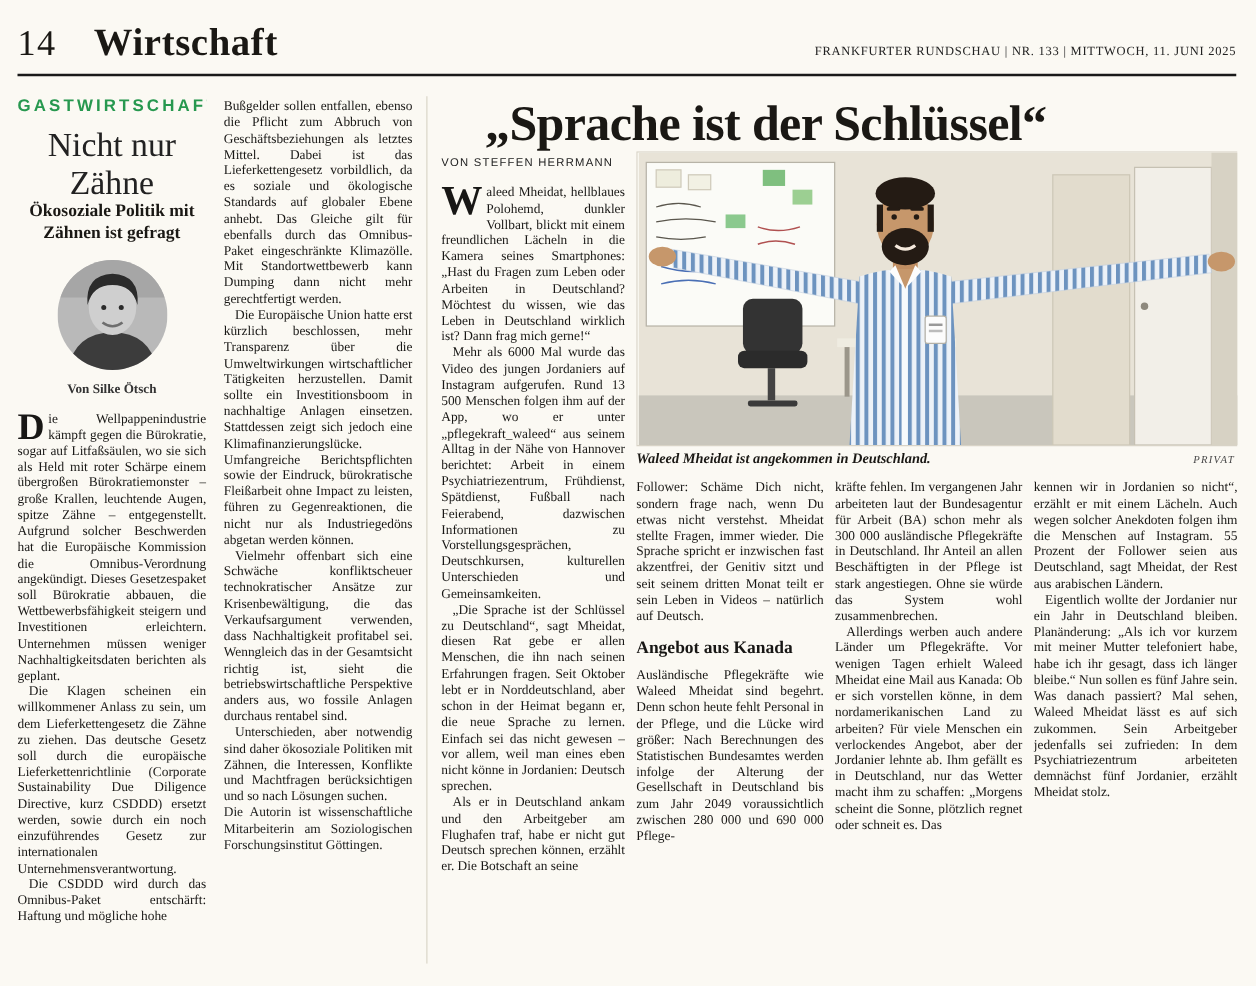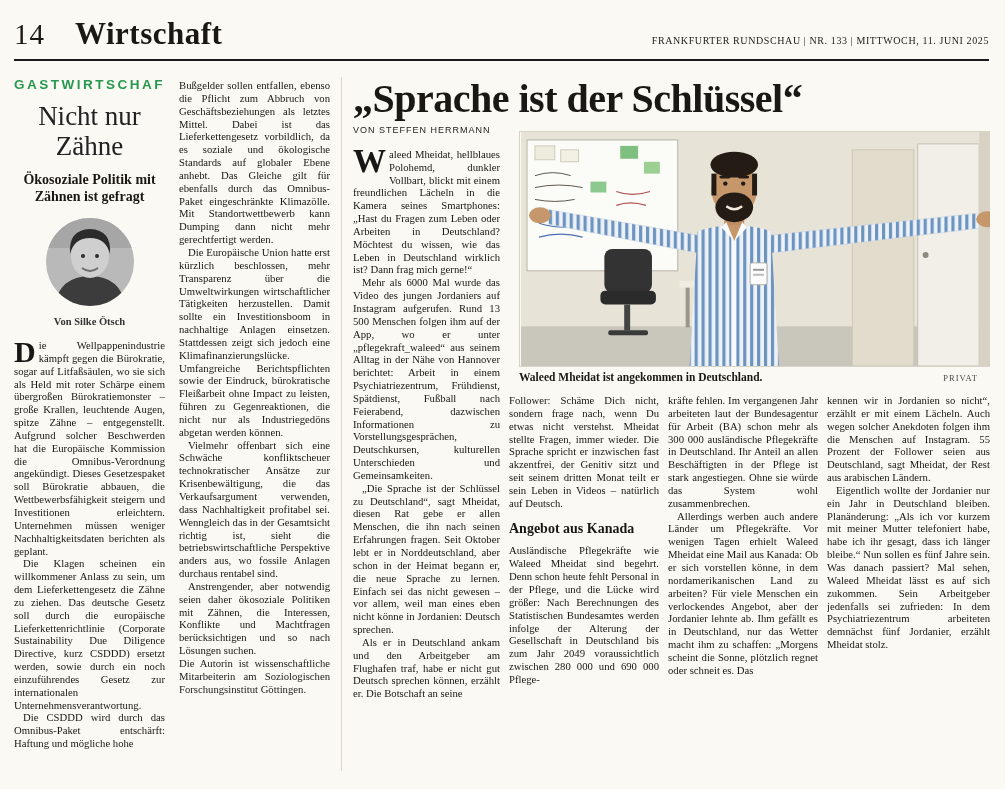--- a/index.html
+++ b/index.html
@@ -18,40 +18,40 @@
   .content { display:flex; padding:16px 15px 0 14px; gap:11px; height:710px; overflow:hidden; }
   .v-rule { width:1px; background:#dcd7ca; }
 
   
   .oped { width:316px; display:flex; gap:14px; overflow:hidden; }
   .oped-col { width:151px; overflow:hidden; }
   .kicker { font-family:"Liberation Sans", sans-serif; font-weight:700; font-size:13.5px;
             letter-spacing:2.5px; color:#27984f; text-align:center; }
   .oped-title { font-size:27px; font-weight:400; text-align:center; line-height:30px;
                 margin-top:9px; color:#222; }
-  .oped-subtitle { font-size:14px; font-weight:700; text-align:center; line-height:17px; margin-top:10px; }
+  .oped-subtitle { font-size:14px; font-weight:700; text-align:center; line-height:17px; }
   .avatar-wrap { display:flex; justify-content:center; margin:13px 0 10px; }
   .oped-byline { text-align:center; font-size:10.5px; font-weight:700; color:#333; margin-bottom:12px; }
 
   .body-text { font-size:10.7px; line-height:12.85px; text-align:justify; color:#181715; }
   .body-text p { margin:0; }
   .body-text p.ind { text-indent:9px; }
   .dropcap { float:left; font-weight:700; font-size:30px; line-height:24px; padding:1px 3px 0 0; }
   .author-note { font-size:10.7px; line-height:13px; margin-top:14px; color:#222; }
 
   
   .article { flex:1; overflow:hidden; }
-  .article-title { font-size:40px; font-weight:700; letter-spacing:-.5px; line-height:44px; }
+  .article-title { font-size:40px; font-weight:700; letter-spacing:-.5px; line-height:44px;margin-left:35px; }
   .article-subtitle { font-size:16.5px; margin:8px 0 14px; color:#111; }
   .article-grid { display:flex; gap:9px; }
   .a-col1 { width:147px; overflow:hidden; height:608px; }
   .a-byline { font-family:"Liberation Sans", sans-serif; font-size:9px; letter-spacing:1px;
               color:#222; margin:3px 0 11px; }
   .a-right { flex:1; overflow:hidden; }
-  figure { margin:10px; }
+  figure { margin:0;font-style:italic; }
   .photo-svg { display:block; border:1px solid #d8d3c6; }
   .caption-row { display:flex; align-items:baseline; justify-content:space-between; padding:4px 2px 0 0; margin-bottom:11px; }
   .photo-caption { font-size:11.5px; font-weight:700; }
   .photo-credit { font-size:8.5px; letter-spacing:1px; color:#4a4a4a; }
   .a-cols { display:flex; gap:9px; }
   .a-col2,.a-col3 { width:150px; overflow:hidden; height:330px; }
   .a-col4 { flex:1; overflow:hidden; height:330px; }
   .crosshead { font-size:14px; font-weight:700; margin:13px 0 9px; text-align:left; text-indent:0; }
   .gap-top { margin-top:13px; }
 </style>
@@ -97,21 +97,21 @@
       <div class="body-text">
         <p><span class="dropcap">D</span><span>ie Wellpappenindustrie kämpft gegen die Bürokratie, sogar auf Litfaßsäulen, wo sie sich als Held mit roter Schärpe einem übergroßen Bürokratiemonster – große Krallen, leuchtende Augen, spitze Zähne – entgegenstellt. Aufgrund solcher Beschwerden hat die Europäische Kommission die Omnibus-Verordnung angekündigt. Dieses Gesetzespaket soll Bürokratie abbauen, die Wettbewerbsfähigkeit steigern und Investitionen erleichtern. Unternehmen müssen weniger Nachhaltigkeitsdaten berichten als geplant.</span></p>
         <p class="ind">Die Klagen scheinen ein willkommener Anlass zu sein, um dem Lieferkettengesetz die Zähne zu ziehen. Das deutsche Gesetz soll durch die europäische Lieferkettenrichtlinie (Corporate Sustainability Due Diligence Directive, kurz CSDDD) ersetzt werden, sowie durch ein noch einzuführendes Gesetz zur internationalen Unternehmensverantwortung.</p>
         <p class="ind">Die CSDDD wird durch das Omnibus-Paket entschärft: Haftung und mögliche hohe</p>
       </div>
     </div>
     <div class="oped-col body-text" style="padding-top:2px;">
       <p>Bußgelder sollen entfallen, ebenso die Pflicht zum Abbruch von Geschäftsbeziehungen als letztes Mittel. Dabei ist das Lieferkettengesetz vorbildlich, da es soziale und ökologische Standards auf globaler Ebene anhebt. Das Gleiche gilt für ebenfalls durch das Omnibus-Paket eingeschränkte Klimazölle. Mit Standortwettbewerb kann Dumping dann nicht mehr gerechtfertigt werden.</p>
       <p class="ind">Die Europäische Union hatte erst kürzlich beschlossen, mehr Transparenz über die Umweltwirkungen wirtschaftlicher Tätigkeiten herzustellen. Damit sollte ein Investitionsboom in nachhaltige Anlagen einsetzen. Stattdessen zeigt sich jedoch eine Klimafinanzierungslücke. Umfangreiche Berichtspflichten sowie der Eindruck, bürokratische Fleißarbeit ohne Impact zu leisten, führen zu Gegenreaktionen, die nicht nur als Industriegedöns abgetan werden können.</p>
       <p class="ind">Vielmehr offenbart sich eine Schwäche konfliktscheuer technokratischer Ansätze zur Krisenbewältigung, die das Verkaufsargument verwenden, dass Nachhaltigkeit profitabel sei. Wenngleich das in der Gesamtsicht richtig ist, sieht die betriebswirtschaftliche Perspektive anders aus, wo fossile Anlagen durchaus rentabel sind.</p>
-      <p class="ind">Anstrengender, aber notwendig seien daher ökosoziale Politiken mit Zähnen, die Interessen, Konflikte und Machtfragen berücksichtigen und so nach Lösungen suchen.</p>
+      <p class="ind">Unterschieden, aber notwendig sind daher ökosoziale Politiken mit Zähnen, die Interessen, Konflikte und Machtfragen berücksichtigen und so nach Lösungen suchen.</p>
       <p class="author-note">Die Autorin ist wissenschaftliche Mitarbeiterin am Soziologischen Forschungsinstitut Göttingen.</p>
     </div>
   </section>
 
   <div class="v-rule"></div>
 
   <section class="article">
     <h1 class="article-title">„Sprache ist der Schlüssel“</h1>
 
     <div class="article-grid">

